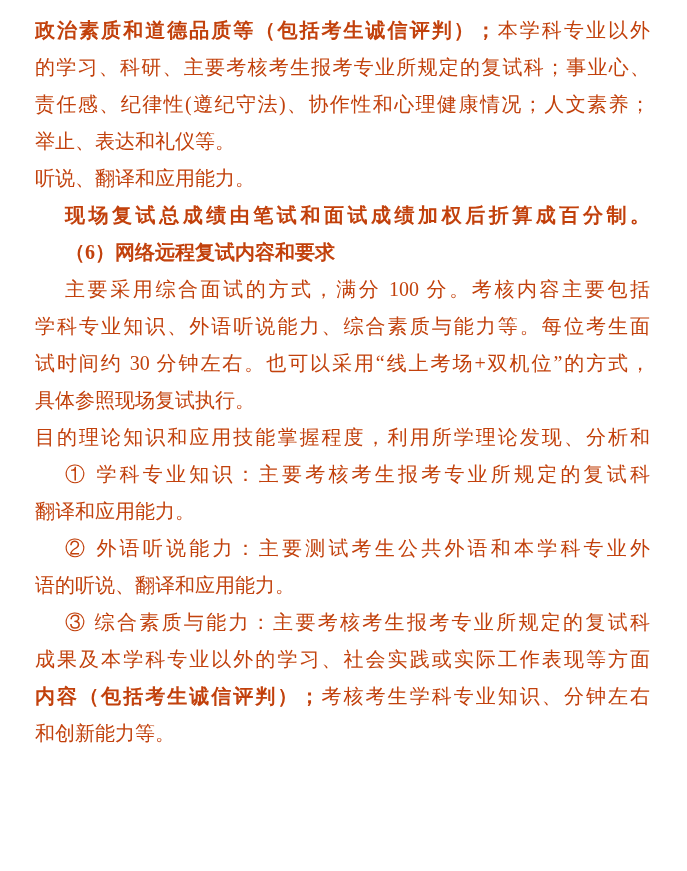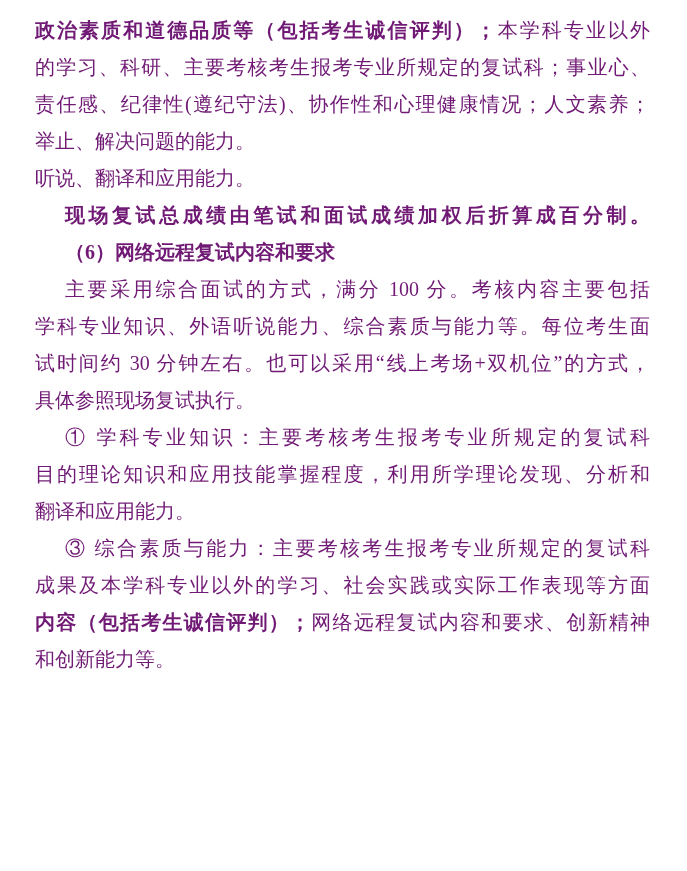--- a/index.html
+++ b/index.html
@@ -22,21 +22,21 @@
   .para {
     margin: 0;
     padding: 0;
   }
   .line {
     font-family: "Liberation Serif", "DejaVu Serif", serif;
     font-size: 20px;
     line-height: 37px;
     height: 37px;
     overflow: hidden;
-    color: #701a75;
+    color: #c2410c;
     text-align: justify;
     white-space: normal;
   }
   .line.fill {
     text-align-last: justify;
   }
   .line.ind {
     padding-left: 30px;
   }
   .run {
@@ -48,42 +48,46 @@
 </style>
 </head>
 <body>
 
 <div class="page">
   <div class="doc-body">
       <div class="para">
         <div class="line fill"><span class="run bold">政治素质和道德品质等（包括考生诚信评判）；</span><span class="run">本学科专业以外</span></div>
         <div class="line fill"><span class="run">的学习、科研、主要考核考生报考专业所规定的复试科；事业心、</span></div>
         <div class="line fill"><span class="run">责任感、纪律性(遵纪守法)、协作性和心理健康情况；人文素养；</span></div>
-        <div class="line"><span class="run">举止、解决问题的能力。</span></div>
+        <div class="line"><span class="run">举止、表达和礼仪等。</span></div>
       </div>
       <div class="para">
         <div class="line"><span class="run">听说、翻译和应用能力。</span></div>
       </div>
       <div class="para">
         <div class="line fill ind"><span class="run bold">现场复试总成绩由笔试和面试成绩加权后折算成百分制。</span></div>
       </div>
       <div class="para">
         <div class="line ind"><span class="run bold">（6）网络远程复试内容和要求</span></div>
       </div>
       <div class="para">
         <div class="line fill ind"><span class="run">主要采用综合面试的方式，满分 100 分。考核内容主要包括</span></div>
         <div class="line fill"><span class="run">学科专业知识、外语听说能力、综合素质与能力等。每位考生面</span></div>
         <div class="line fill"><span class="run">试时间约 30 分钟左右。也可以采用“线上考场+双机位”的方式，</span></div>
         <div class="line"><span class="run">具体参照现场复试执行。</span></div>
       </div>
       <div class="para">
+        <div class="line fill"><span class="run">目的理论知识和应用技能掌握程度，利用所学理论发现、分析和</span></div>
         <div class="line fill ind"><span class="run">① 学科专业知识：主要考核考生报考专业所规定的复试科</span></div>
-        <div class="line fill"><span class="run">目的理论知识和应用技能掌握程度，利用所学理论发现、分析和</span></div>
         <div class="line"><span class="run">翻译和应用能力。</span></div>
+      </div>
+      <div class="para">
+        <div class="line fill ind"><span class="run">② 外语听说能力：主要测试考生公共外语和本学科专业外</span></div>
+        <div class="line"><span class="run">语的听说、翻译和应用能力。</span></div>
       </div>
       <div class="para">
         <div class="line fill ind"><span class="run">③ 综合素质与能力：主要考核考生报考专业所规定的复试科</span></div>
         <div class="line fill"><span class="run">成果及本学科专业以外的学习、社会实践或实际工作表现等方面</span></div>
-        <div class="line fill"><span class="run bold">内容（包括考生诚信评判）；</span><span class="run">网络远程复试内容和要求、创新精神</span></div>
+        <div class="line fill"><span class="run bold">内容（包括考生诚信评判）；</span><span class="run">考核考生学科专业知识、分钟左右</span></div>
         <div class="line"><span class="run">和创新能力等。</span></div>
       </div>
     </div>
 </div>
 
 </body></html>

